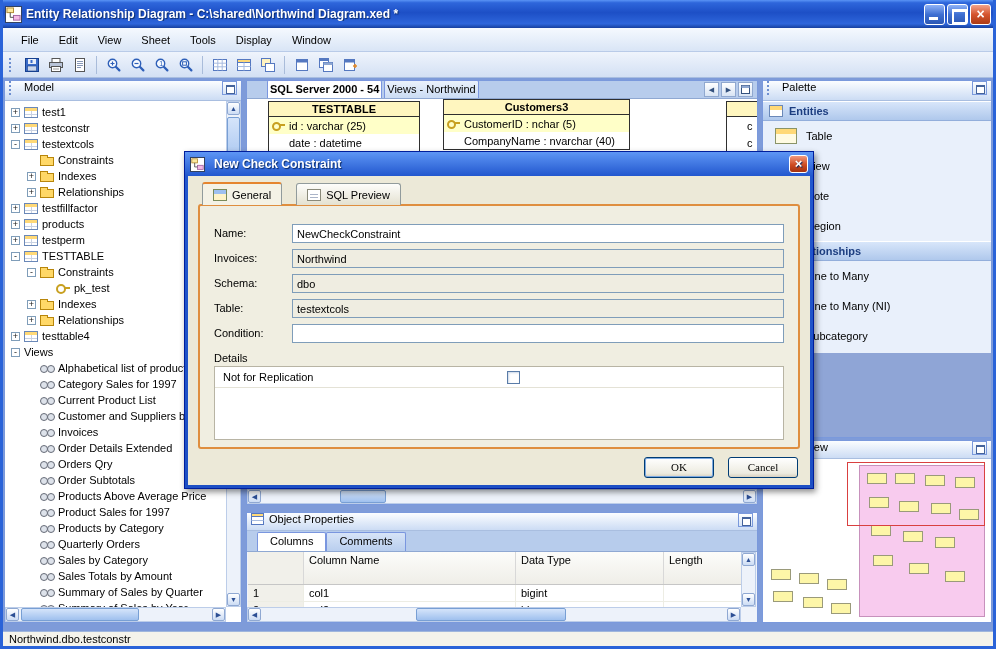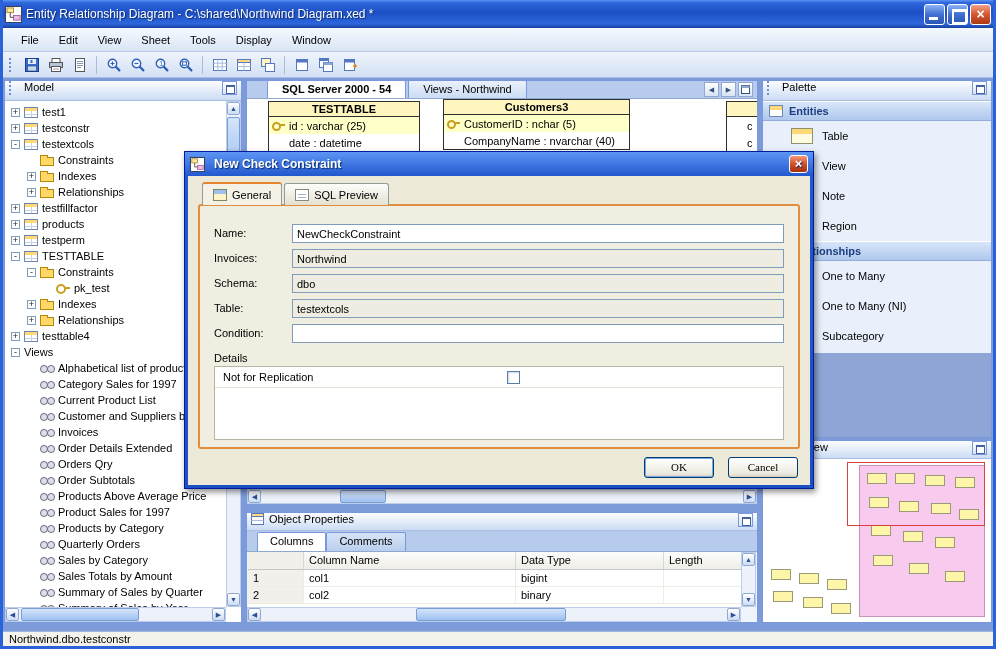--- a/index.html
+++ b/index.html
@@ -10,21 +10,21 @@
     background: #7E9BD9;
   }
   
   .frame { position: absolute; inset: 0; border: 3px solid #2A63D8; border-top: none; pointer-events: none; z-index: 80; }
   .titlebar {
     position: absolute; left: 0; top: 0; width: 996px; height: 28px;
     background: linear-gradient(180deg, #5A94F5 0%, #2E66DB 10%, #1D4FC6 45%, #2E66DB 85%, #16409F 100%);
     display: flex; align-items: center; padding: 0 5px; border-radius: 5px 5px 0 0;
   }
   .app-icon { width: 17px; height: 17px; flex: none; margin-right: 4px; background: #fff; border: 1px solid #33425F; }
-  .title-text { flex: 1; color: #fff; font-weight: normal; font-size: 12px; text-shadow: 1px 1px 1px #0A2A66; white-space: nowrap; overflow: hidden; }
+  .title-text { flex: 1; color: #fff; font-weight: bold; font-size: 12px; text-shadow: 1px 1px 1px #0A2A66; white-space: nowrap; overflow: hidden; }
   .win-btn { width: 21px; height: 21px; margin-left: 2px; border: 1px solid #fff; border-radius: 3px; position: relative; background: linear-gradient(180deg, #8FB2F7, #3E6FD2 50%, #2B57B4); flex: none; }
   .win-btn.min::before { content: ""; position: absolute; left: 4px; bottom: 4px; width: 9px; height: 3px; background: #fff; }
   .win-btn.max::before { content: ""; position: absolute; left: 4px; top: 4px; width: 11px; height: 10px; border: 2px solid #fff; border-top-width: 3px; }
   .win-btn.close { background: linear-gradient(180deg, #F2A38B, #D5552F 50%, #AC3A14); color: #fff; font-size: 14px; font-weight: bold; text-align: center; line-height: 18px; }
   .menubar {
     position: absolute; left: 3px; top: 28px; width: 990px; height: 24px;
     background: linear-gradient(#F5F9FE, #D9E5F6); border-bottom: 1px solid #B9CBE8;
     display: flex; align-items: center; padding-left: 8px;
   }
   .menu-item { padding: 4px 10px; cursor: default; }
@@ -66,50 +66,50 @@
     background-size: 100% 3px, 1px 100%, 100% 1px; background-position: 0 0, 6px 0, 0 6px; background-repeat: no-repeat;
   }
   .ticon[data-kind="folder"] { background: #FFD867; border: 1px solid #B8860B; margin-top: 2px; height: 9px; }
   .ticon[data-kind="folder"]::before { content: ""; position: absolute; top: -3px; left: -1px; width: 6px; height: 2px; background: #FFD867; border: 1px solid #B8860B; border-bottom: none; }
   .ticon[data-kind="key"]::before { content: ""; position: absolute; left: 0; top: 1px; width: 6px; height: 6px; border: 2px solid #C8A020; border-radius: 50%; }
   .ticon[data-kind="key"]::after { content: ""; position: absolute; left: 9px; top: 4px; width: 5px; height: 2px; background: #C8A020; box-shadow: 2px 2px 0 -1px #C8A020; }
   .ticon[data-kind="view"]::before, .ticon[data-kind="view"]::after { content: ""; position: absolute; top: 2px; width: 6px; height: 6px; border: 1px solid #666B77; border-radius: 50%; background: #DDE2EA; }
   .ticon[data-kind="view"]::before { left: 0; } .ticon[data-kind="view"]::after { left: 7px; }
   
   .tabstrip { position: absolute; left: 0; top: 0; right: 0; height: 18px; background: #B7CCEC; border-bottom: 1px solid #8FA8D2; display: flex; align-items: flex-end; padding-left: 20px; }
-  .dtab { height: 18px; padding: 2px 14px 0; border: 1px solid #7A96DF; border-bottom: none; border-radius: 2px 2px 0 0; background: linear-gradient(#EAF1FB, #CBDCF4); margin-right: 2px; white-space: nowrap; }
+  .dtab { height: 18px; padding: 2px 2px 0; border: 1px solid #7A96DF; border-bottom: none; border-radius: 2px 2px 0 0; background: linear-gradient(#EAF1FB, #CBDCF4); margin-right: 2px; white-space: nowrap; }
   .dtab[data-sel="true"] { background: #fff; font-weight: bold; }
   .tab-nav { position: absolute; right: 4px; top: 1px; display: flex; gap: 2px; }
   .nav-btn { width: 15px; height: 15px; border: 1px solid #90A8CF; background: linear-gradient(#FFFFFF, #D8E4F4); font-size: 7px; color: #33517E; display: flex; align-items: center; justify-content: center; }
   .canvas { position: absolute; left: 0; top: 18px; right: 0; height: 392px; background: #fff; overflow: hidden; }
   .ent { position: absolute; border: 1px solid #2F2F2F; background: #fff; }
   .ent-hdr { height: 15px; line-height: 15px; background: #FFF6BF; border-bottom: 1px solid #2F2F2F; text-align: center; font-weight: bold; overflow: hidden; white-space: nowrap; }
   .ent-row { height: 17px; display: flex; align-items: center; gap: 4px; padding: 0 3px; white-space: nowrap; overflow: hidden; }
   .ent-row[data-key="true"] { background: #FFFFC8; }
   .key-ic { width: 13px; height: 9px; position: relative; flex: none; }
   .key-ic::before { content: ""; position: absolute; left: 0; top: 1px; width: 5px; height: 5px; border: 2px solid #C8A020; border-radius: 50%; }
   .key-ic::after { content: ""; position: absolute; left: 8px; top: 3px; width: 5px; height: 2px; background: #C8A020; }
   .ent-row[data-key="false"] .key-ic { visibility: hidden; }
   
   .ptabs { position: absolute; left: 0; top: 18px; right: 0; height: 21px; background: #B7CCEC; border-bottom: 1px solid #8FA8D2; display: flex; align-items: flex-end; padding-left: 10px; }
   .ptab { height: 19px; padding: 2px 12px 0; border: 1px solid #7A96DF; border-bottom: none; border-radius: 2px 2px 0 0; background: linear-gradient(#D7E4F7, #B9CEEE); margin-right: 0; }
   .ptab[data-sel="true"] { background: #fff; }
   .grid { position: absolute; left: 1px; top: 39px; right: 16px; bottom: 15px; background: #fff; overflow: hidden; }
-  .g-hdr { display: flex; height: 18px; background: linear-gradient(#FCFCFA, #EFEEE8); border-bottom: 1px solid #C6C6C6; }
+  .g-hdr { display: flex; height: 33px; background: linear-gradient(#FCFCFA, #EFEEE8); border-bottom: 1px solid #C6C6C6; }
   .g-hdr .gc { border-right: 1px solid #D8D8D8; padding: 2px 5px; }
   .g-row { display: flex; height: 17px; background: #fff; border-bottom: 1px solid #EDEDE4; }
   .g-row .gc { border-right: 1px solid #EDEDE4; padding: 2px 5px; overflow: hidden; white-space: nowrap; }
   .gc-num { width: 56px; flex: none; background: #F1F0EA; }
   .gc-name { width: 212px; flex: none; }
   .gc-type { width: 148px; flex: none; }
   .gc-len { width: 79px; flex: none; }
   
   .sec-hdr { height: 20px; background: linear-gradient(#D8E6FA, #AFC8EC); border-top: 1px solid #fff; border-bottom: 1px solid #93AEDB; display: flex; align-items: center; gap: 6px; padding: 0 6px; font-weight: bold; color: #1D3E80; white-space: nowrap; overflow: hidden; }
   .sec-ic { width: 14px; height: 12px; flex: none; border: 1px solid #6A88B8; background-color: #fff; background-image: linear-gradient(#FFD977, #FFD977); background-size: 100% 4px; background-repeat: no-repeat; }
-  .pal-item { height: 30px; display: flex; align-items: center; gap: 9px; padding-left: 28px; background: #E9F0FB; white-space: nowrap; cursor: default; }
+  .pal-item { height: 30px; display: flex; align-items: center; gap: 9px; padding-left: 12px; background: #E9F0FB; white-space: nowrap; cursor: default; }
   .pal-ic { width: 22px; height: 16px; position: relative; flex: none; }
   .pal-ic[data-kind="table"] { background-color: #FFFBE2; border: 1px solid #8A9468; background-image: linear-gradient(#FFD977, #FFD977); background-size: 100% 5px; background-repeat: no-repeat; }
   .pal-ic[data-kind="view"] { background-color: #F2F7FF; border: 1px solid #6A88B8; background-image: linear-gradient(#9FC0F0, #9FC0F0); background-size: 100% 5px; background-repeat: no-repeat; }
   .pal-ic[data-kind="note"] { background: #FFF7A8; border: 1px solid #C9A62A; }
   .pal-ic[data-kind="region"] { background: #F6C8EC; border: 1px solid #B87FB0; }
   .pal-ic[data-kind="one-to-many"]::before, .pal-ic[data-kind="one-to-many-ni"]::before { content: ""; position: absolute; left: 0; top: 7px; width: 14px; height: 2px; background: #333; }
   .pal-ic[data-kind="one-to-many-ni"]::before { background: repeating-linear-gradient(90deg, #333 0 3px, transparent 3px 6px); }
   .pal-ic[data-kind="one-to-many"]::after, .pal-ic[data-kind="one-to-many-ni"]::after { content: ""; position: absolute; right: 0; top: 3px; border-left: 9px solid #333; border-top: 5px solid transparent; border-bottom: 5px solid transparent; }
   .pal-ic[data-kind="subcategory"]::after { content: ""; position: absolute; left: 4px; top: 2px; border-bottom: 11px solid #556; border-left: 7px solid transparent; border-right: 7px solid transparent; }
   .pal-fill { position: absolute; left: 0; right: 0; bottom: 0; height: 84px; background: #8FA5D6; }
@@ -125,21 +125,21 @@
     position: absolute; left: 184px; top: 151px; width: 630px; height: 338px; z-index: 50;
     background: linear-gradient(180deg, #5E96F5, #2257CE 24px, #1D4FC4);
     border: 1px solid #001E9C; padding: 0 3px 3px; box-shadow: 2px 3px 6px rgba(0,0,0,0.45);
     display: flex; flex-direction: column;
   }
   .dlg-title { height: 24px; display: flex; align-items: center; gap: 5px; color: #fff; font-weight: bold; font-size: 12px; text-shadow: 1px 1px 1px #0A2A66; padding: 0 2px; }
   .dlg-title .app-icon { width: 15px; height: 15px; }
   .dlg-close { margin-left: auto; width: 19px; height: 18px; border: 1px solid #fff; border-radius: 3px; background: linear-gradient(#F0997E, #CE4B22 55%, #A33110); color: #fff; font-weight: bold; font-size: 13px; text-align: center; line-height: 16px; flex: none; }
   .dlg-body { position: relative; flex: 1; background: #ECE9D8; }
   .dlg-tabs { position: absolute; left: 14px; top: 7px; display: flex; z-index: 2; }
-  .xtab { height: 22px; display: flex; align-items: center; gap: 5px; padding: 0 10px; border: 1px solid #919B9C; border-bottom: none; border-radius: 3px 3px 0 0; background: linear-gradient(#FDFDFB, #E4E1D0); margin-right: 2px; }
+  .xtab { height: 22px; display: flex; align-items: center; gap: 5px; padding: 0 10px; border: 1px solid #919B9C; border-bottom: none; border-radius: 3px 3px 0 0; background: linear-gradient(#FDFDFB, #E4E1D0); margin-right: 14px; }
   .xtab[data-sel="true"] { background: #F4F2E6; border-top: 2px solid #E5852F; height: 23px; margin-top: -1px; }
   .xtab-ic { width: 14px; height: 12px; border: 1px solid #8A8A7A; background: #fff; flex: none; }
   .xtab-ic[data-kind="general-tab"] { background-color: #FFF3C8; background-image: linear-gradient(#9FC0F0, #9FC0F0); background-size: 100% 4px; background-repeat: no-repeat; border-color: #7A8A5A; }
   .xtab-ic[data-kind="sql-tab"] { background-image: linear-gradient(#AAB4C8, #AAB4C8), linear-gradient(#AAB4C8, #AAB4C8); background-size: 8px 1px, 8px 1px; background-position: 2px 4px, 2px 7px; background-repeat: no-repeat; }
   .dlg-content { position: absolute; left: 10px; right: 10px; top: 28px; height: 245px; border: 2px solid #DF8E3F; border-radius: 3px; background: #F0EEE1; }
   .f-row { position: absolute; left: 14px; right: 14px; height: 20px; }
   .f-label { line-height: 19px; }
   .f-input { position: absolute; left: 78px; right: 0; top: 0; height: 19px; border: 1px solid #7F9DB9; background: #fff; font: 11px "Liberation Sans", sans-serif; padding: 2px 4px; }
   .f-row[data-ro="true"] .f-input { background: #EFEDE1; }
   .details-label { position: absolute; left: 14px; top: 146px; }

